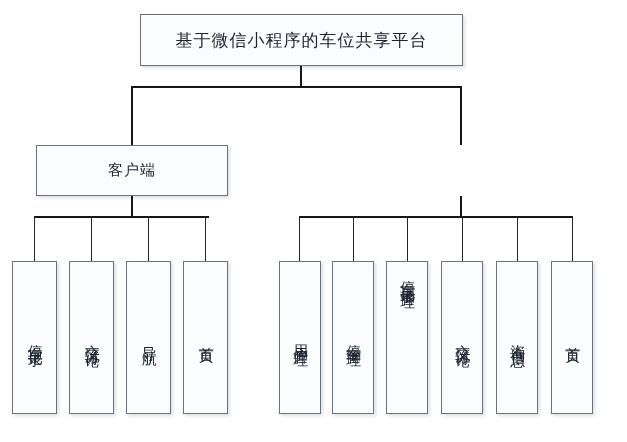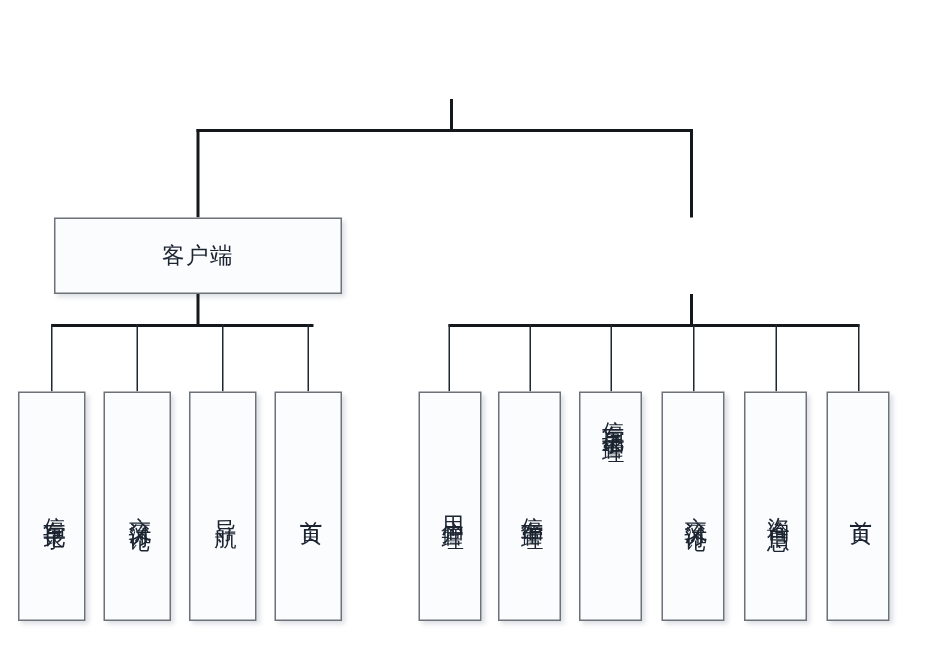--- a/index.html
+++ b/index.html
@@ -70,20 +70,23 @@
   }
   .conn.v { width: 2px; }
   .conn.h { height: 2px; }
   .conn.thin.v { width: 1px; background:#20262d; }
 </style>
 </head>
 <body>
 
 <div id="diagram">
 
+  <div class="node root" style="left:140px; top:14px; width:323px; height:52px;">
+    <span>基于微信小程序的车位共享平台</span>
+  </div>
 
   <div class="conn v" style="left:300px; top:66px; height:21px;"></div>
 
   <div class="conn h" style="left:131px; top:86px; width:331px;"></div>
 
   <div class="conn v" style="left:131px; top:86px; height:59px;"></div>
 
   <div class="conn v" style="left:460px; top:86px; height:59px;"></div>
 
   <div class="node level2" style="left:36px; top:145px; width:192px; height:51px;">

